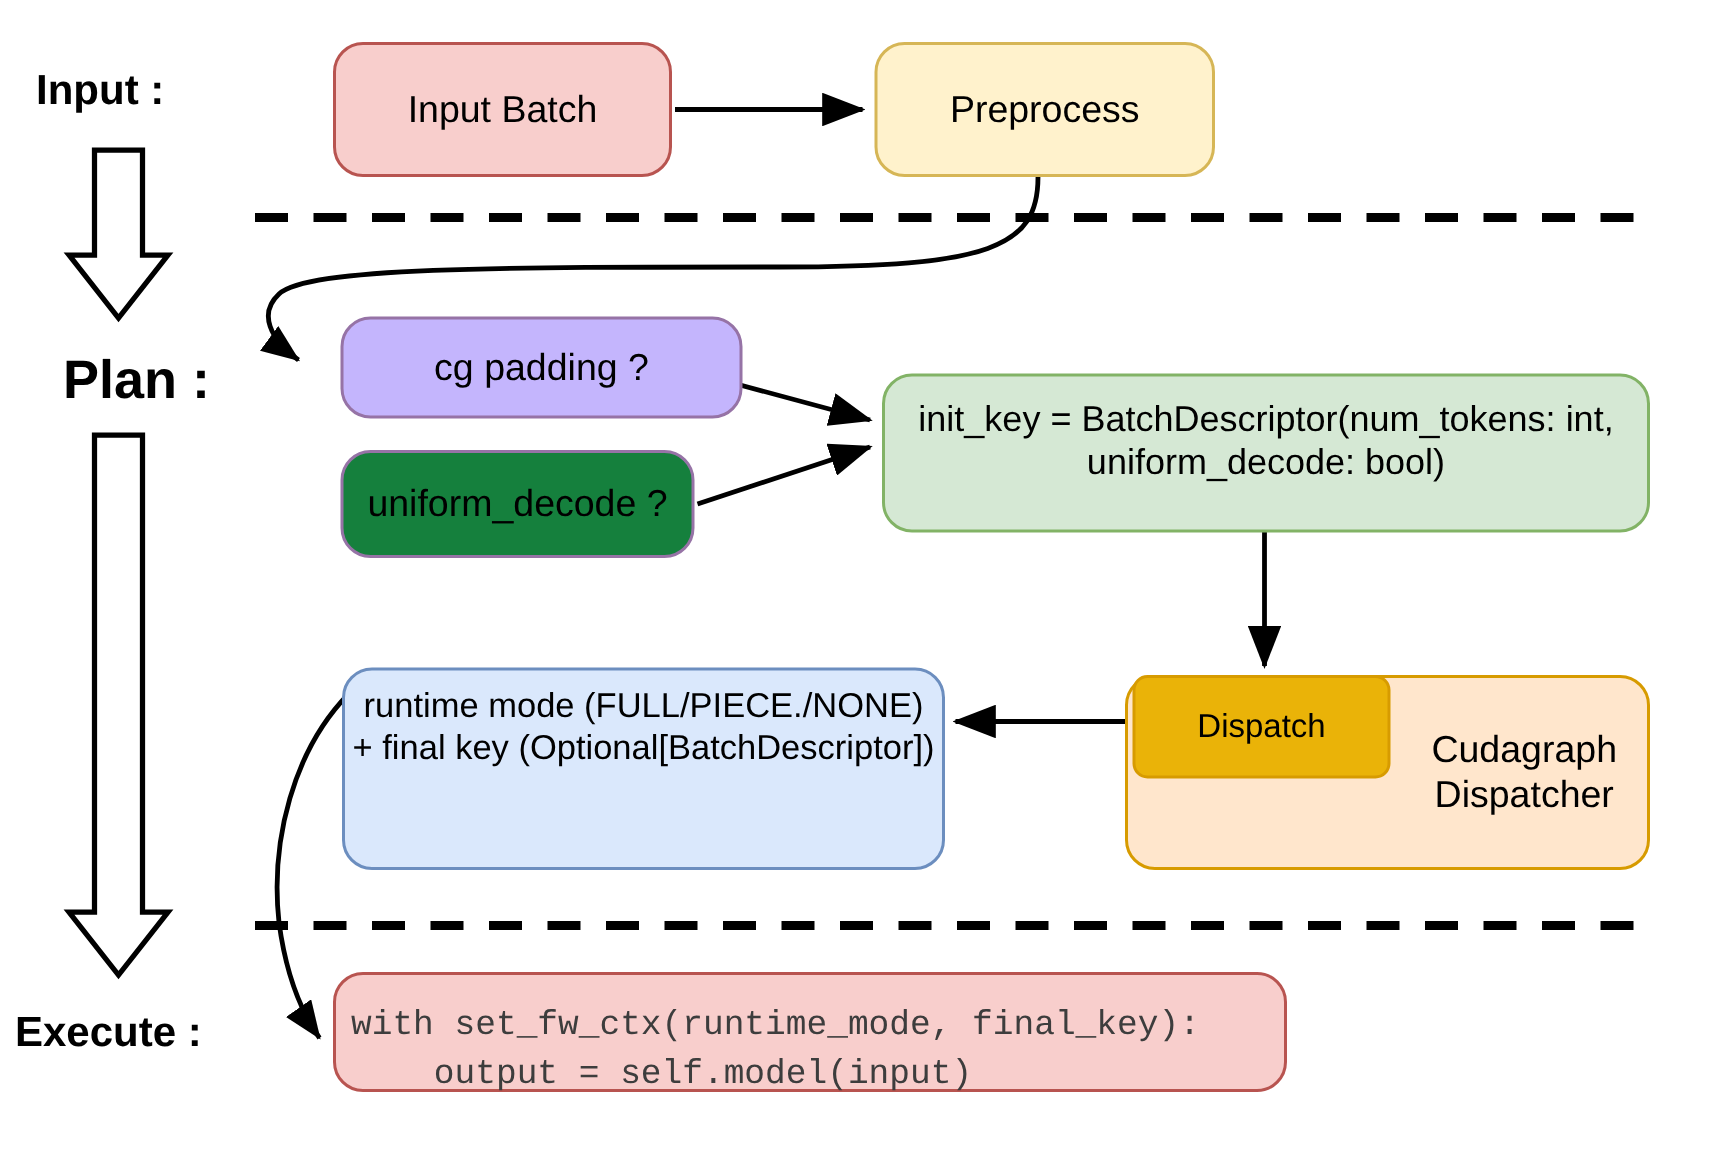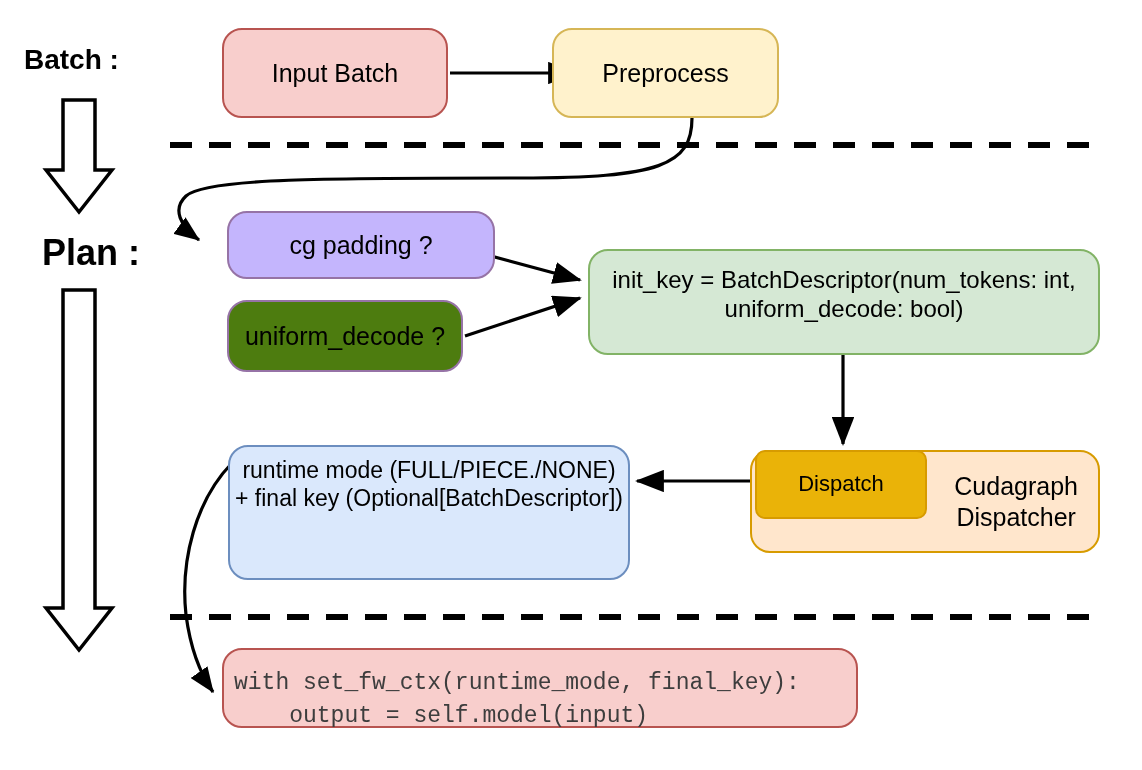--- a/index.html
+++ b/index.html
@@ -82,43 +82,44 @@
 
     <line x1="465" y1="336" x2="580" y2="298" stroke="#000000" stroke-width="3.2" marker-end="url(#arrowhead)"></line>
 
     <line x1="843" y1="340" x2="843" y2="444" stroke="#000000" stroke-width="3.2" marker-end="url(#arrowhead)"></line>
 
     <line x1="755" y1="481" x2="637" y2="481" stroke="#000000" stroke-width="3.2" marker-end="url(#arrowhead)"></line>
 
     <path d="M 232,463 C 196,500 180,560 186,615 C 192,660 206,682 213,692" fill="none" stroke="#000000" stroke-width="3.2" marker-end="url(#arrowhead-curve)"></path>
   </svg>
 
-  <div class="stage-label" style="left:24px; top:44px; font-size:28px;">Batch :</div>
+  <div class="stage-label" style="left:24px; top:44px; font-size:28px;">Input :</div>
 
   <div class="stage-label" style="left:42px; top:232px; font-size:36px;">Plan :</div>
 
+  <div class="stage-label" style="left:10px; top:672px; font-size:28px;">Execute :</div>
 
   <div class="node" style="left:222px; top:28px; width:226px; height:90px;
               background:#f8cecc; border-color:#b85450; font-size:25px;">Input Batch</div>
 
-  <div class="node" style="left:552px; top:28px; width:227px; height:90px;
+  <div class="node" style="left:583px; top:28px; width:227px; height:90px;
               background:#fff2cc; border-color:#d6b656; font-size:25px;">Preprocess</div>
 
   <div class="node" style="left:227px; top:211px; width:268px; height:68px;
               background:#c4b5fd; border-color:#9673a6; font-size:25px;">cg padding ?</div>
 
   <div class="node" style="left:227px; top:300px; width:236px; height:72px;
-              background:#4d7c0f; border-color:#9673a6; font-size:25px;">uniform_decode ?</div>
+              background:#15803d; border-color:#9673a6; font-size:25px;">uniform_decode ?</div>
 
   <div class="node" style="left:588px; top:233px; width:512px; height:106px;
               background:#d5e8d4; border-color:#82b366; font-size:24px;
               white-space:pre-line; align-items:flex-start; padding-top:14px;margin-top:16px;">init_key = BatchDescriptor(num_tokens: int,
 uniform_decode: bool)</div>
 
-  <div class="node" style="left:750px; top:450px; width:350px; height:103px;
+  <div class="node" style="left:750px; top:450px; width:350px; height:130px;
               background:#ffe6cc; border-color:#d79b00; font-size:25px;
               justify-content:flex-end; padding-right:20px; white-space:pre-line;
               align-items:center;">Cudagraph
 Dispatcher</div>
 
   <div class="node" style="left:755px; top:450px; width:172px; height:69px;
               background:#eab308; border-color:#d79b00; font-size:22px;
               border-radius:10px;">Dispatch</div>
 
   <div class="node" style="left:228px; top:445px; width:402px; height:135px;

